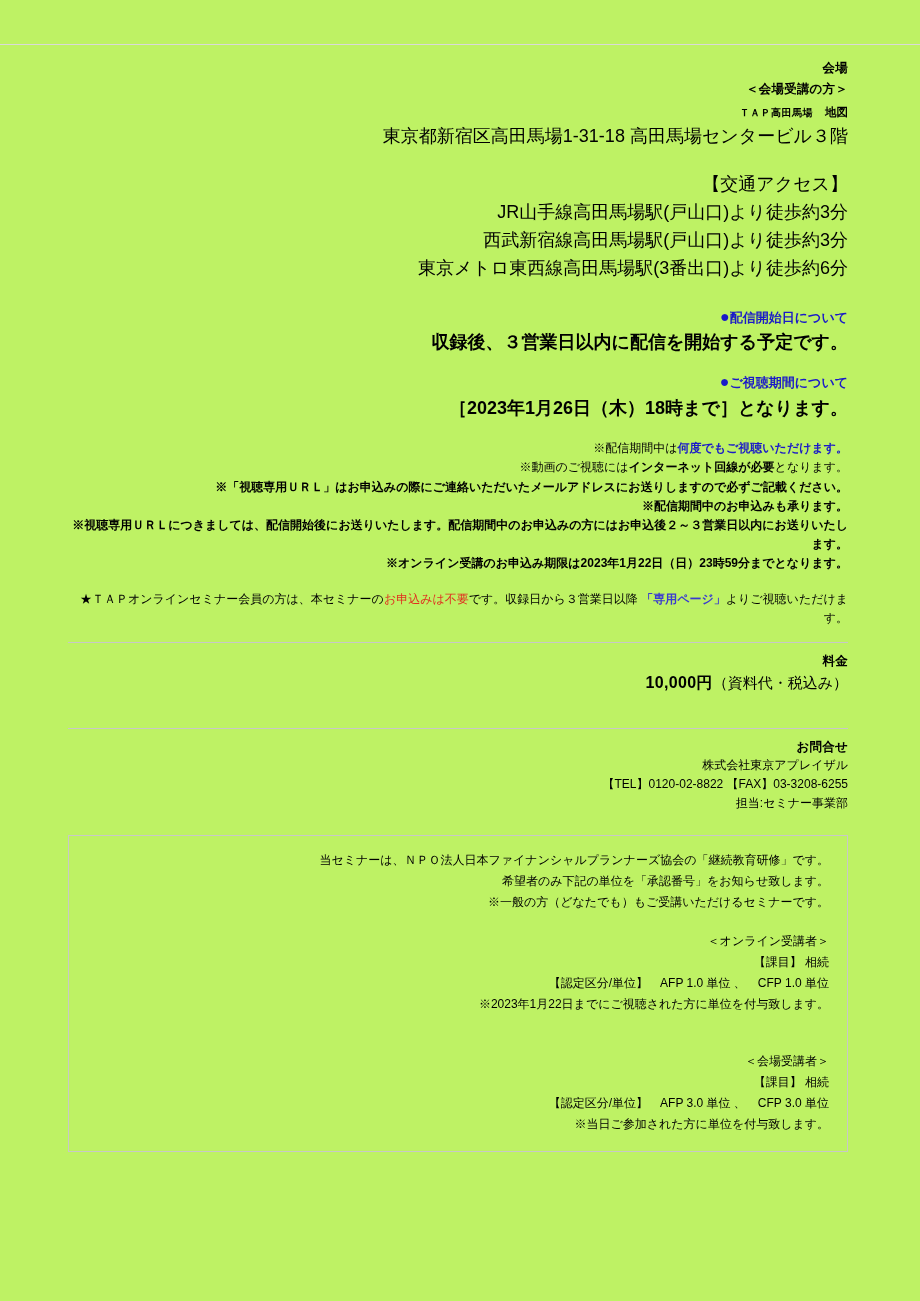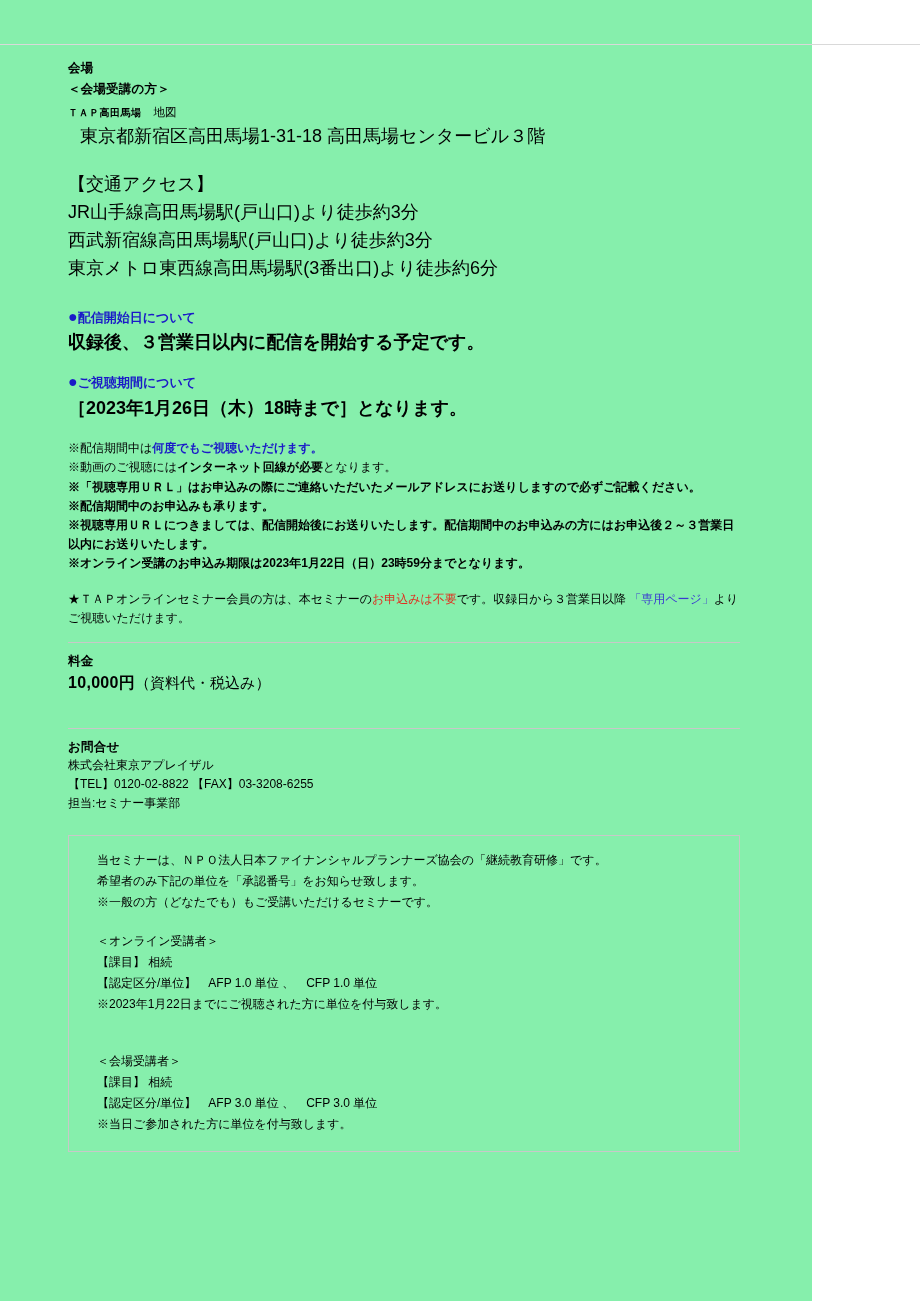--- a/index.html
+++ b/index.html
@@ -8,24 +8,25 @@
   }
   body {
     width: 920px;
     min-height: 1301px;
     background: #ffffff;
     font-family: "Liberation Sans", sans-serif;
     color: #000000;
   }
   .page {
     position: relative;
-    width: 812px;
+    width: 920px;
     min-height: 1301px;
-    background: #86efac;
+    background: #bef264;
     box-sizing: border-box;
+    text-align: right;
   }
   .top-rule {
     position: absolute;
     left: 0;
     top: 44px;
     width: 920px;
     height: 1px;
     background: #d9d9d9;
   }
   .content {
@@ -47,21 +48,21 @@
   .indent {
     padding-left: 12px;
   }
   .venue-name {
     font-size: 10px;
     font-weight: bold;
     letter-spacing: .5px;
   }
   .map-link {
     font-size: 11.5px;
-    font-weight: normal;
+    font-weight: bold;
     margin-left: 12px;
     color: #000000;
   }
   .spacer-16 { height: 16px; }
   .spacer-20 { height: 20px; }
   .spacer-24 { height: 24px; }
 
   .blue-head {
     color: #1a1ac8;
     font-weight: bold;
@@ -77,20 +78,21 @@
   }
   .blue-bold {
     color: #1a1ac8;
     font-weight: bold;
   }
   .red {
     color: #e03020;
   }
   .link-blue {
     color: #3a3ad0;
+    font-weight: bold;
   }
   .hr-thin {
     border: 0;
     border-top: 1px solid #c8c8c8;
     margin: 14px 0 10px 0;
   }
   .price-num {
     font-size: 16px;
     font-weight: bold;
     letter-spacing: .3px;

